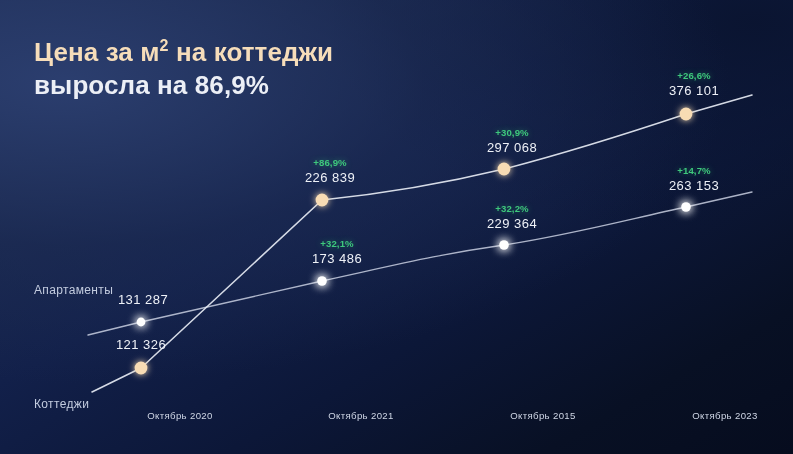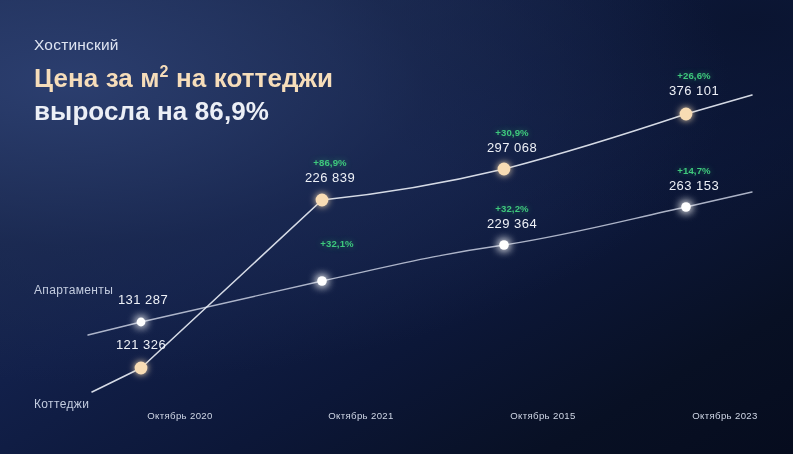--- a/index.html
+++ b/index.html
@@ -52,21 +52,20 @@
     position:absolute;font-size:9.6px;color:#cfd6e5;letter-spacing:.35px;
     white-space:nowrap;transform:translateX(-50%);
   }
 </style>
 </head>
 <body>
 
 <div id="stage">
 
   <div id="header">
-    <div id="district">Хостинский</div>
     <div id="headline">
       <span class="l1">Цена за м<sup>2</sup> на коттеджи</span>
       <span class="l2">выросла на 86,9%</span>
     </div>
   </div>
 
   <svg id="plot" viewBox="0 0 793 454">
     <defs>
       <filter id="dotGlowWhite" x="-300%" y="-300%" width="700%" height="700%">
         <feGaussianBlur stdDeviation="5" result="b"></feGaussianBlur>
@@ -133,20 +132,21 @@
       </div>
       <div class="pt-label" style="left: 634px; top: 70px; width: 120px;">
         <span class="pct">+26,6%</span>
         <span class="val">376 101</span>
       </div>
       <div class="pt-label" style="left: 83px; top: 291px; width: 120px;">
         <span class="val">131 287</span>
       </div>
       <div class="pt-label" style="left: 277px; top: 238px; width: 120px;">
         <span class="pct">+32,1%</span>
+        <span class="val">173 486</span>
       </div>
       <div class="pt-label" style="left: 452px; top: 203px; width: 120px;">
         <span class="pct">+32,2%</span>
         <span class="val">229 364</span>
       </div>
       <div class="pt-label" style="left: 634px; top: 165px; width: 120px;">
         <span class="pct">+14,7%</span>
         <span class="val">263 153</span>
       </div>
     </div>

